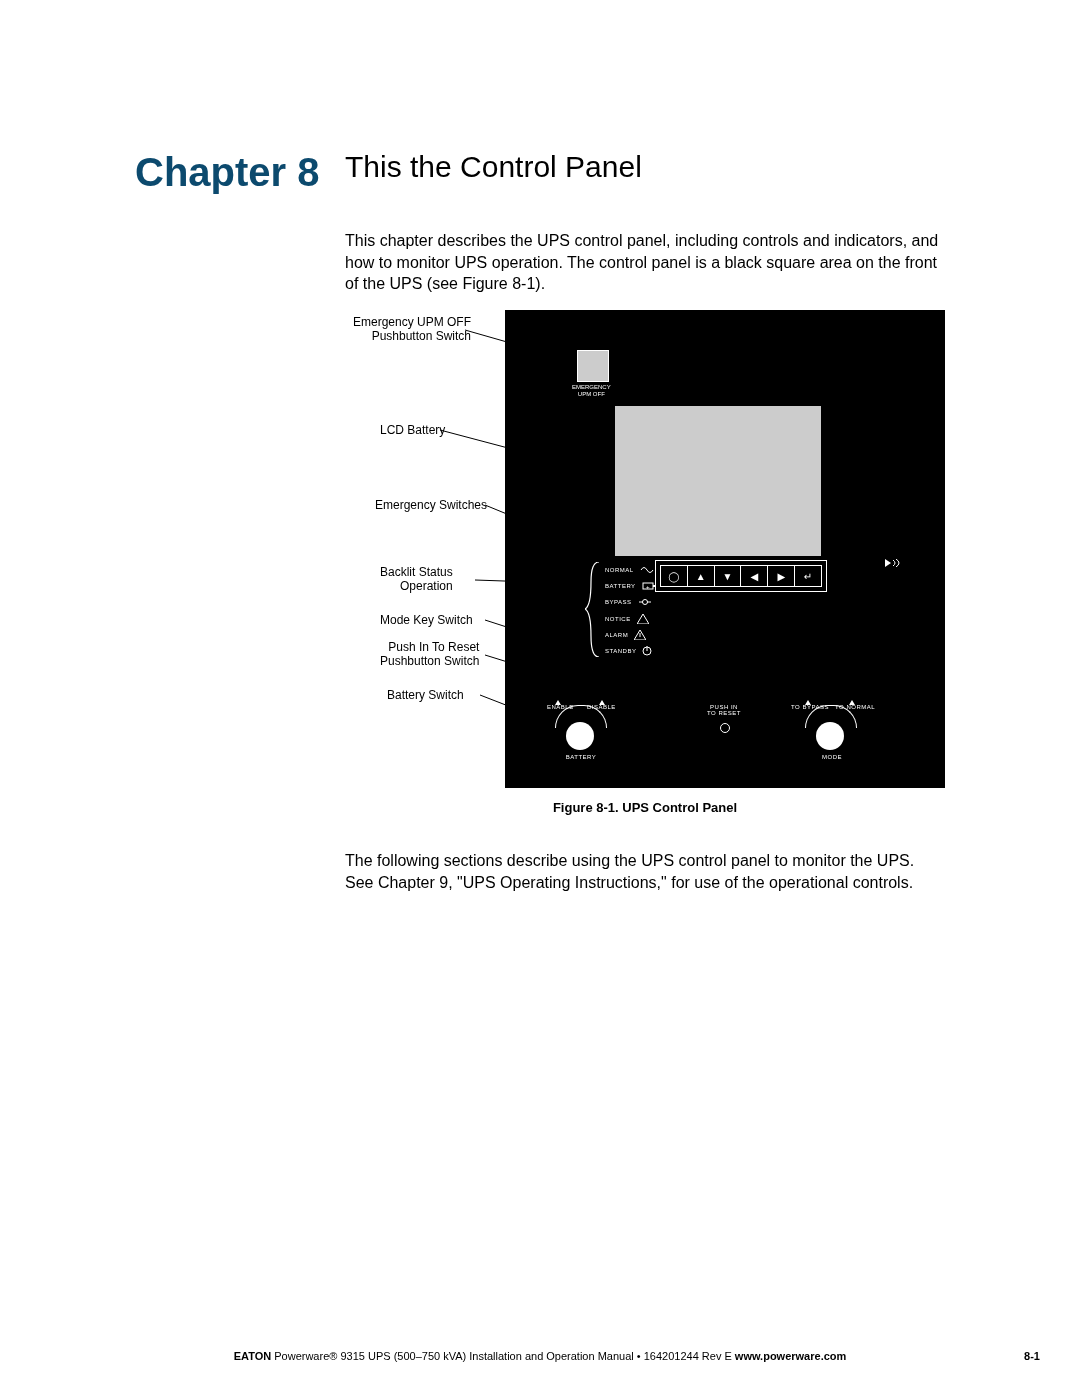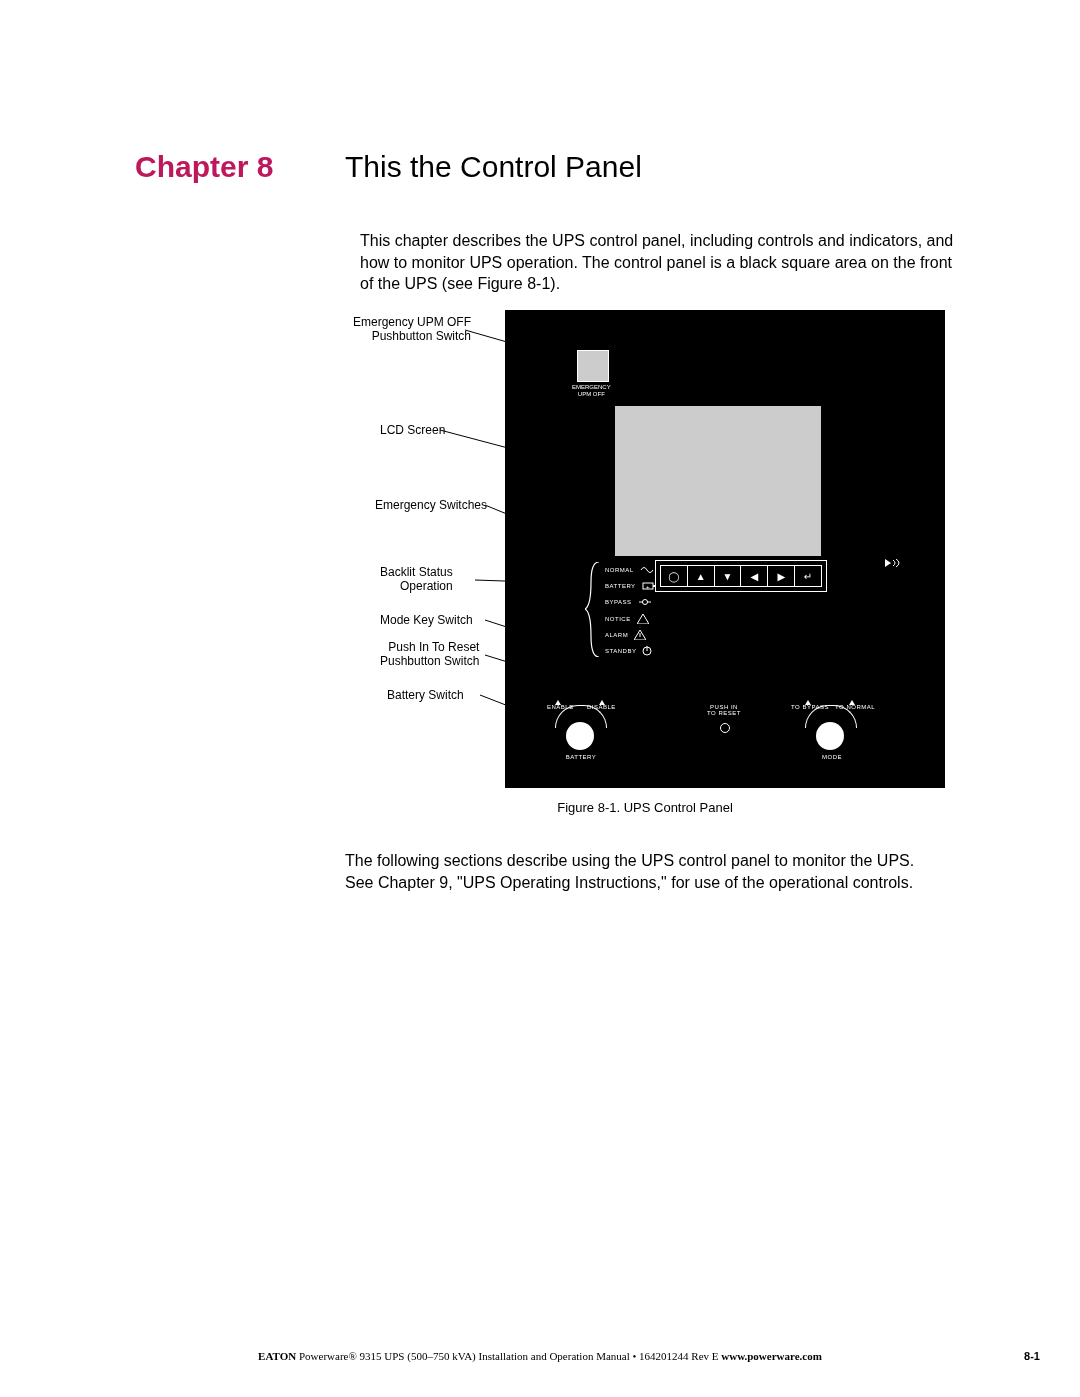--- a/index.html
+++ b/index.html
@@ -1,19 +1,19 @@
 <!DOCTYPE html>
 <html><head>
 <meta charset="utf-8">
 <style>
   html,body{margin:0;padding:0;background:#fff;font-family:Arial,Helvetica,sans-serif;color:#000;}
   .page{width:1080px;height:1397px;position:relative;}
-  .chapter-label{position:absolute;left:135px;top:150px;font-size:30px;font-weight:bold;color:#be185d;}
+  .chapter-label{position:absolute;left:135px;top:150px;font-size:40px;font-weight:bold;color:#0c4a6e;}
   .chapter-title{position:absolute;left:345px;top:150px;font-size:30px;color:#000;}
-  .intro{position:absolute;left:345px;top:230px;width:600px;font-size:16px;line-height:1.35;margin-left:15px;}
+  .intro{position:absolute;left:345px;top:230px;width:600px;font-size:16px;line-height:1.35;}
   .figure-wrap{position:absolute;left:345px;top:310px;width:600px;}
   .callouts{position:absolute;left:0;top:0;width:160px;font-size:12px;color:#000;}
   .callouts div{position:absolute;white-space:nowrap;text-align:right;}
   .panel{position:absolute;left:160px;top:0;width:440px;height:478px;background:#000;}
   .emerg-btn{position:absolute;left:72px;top:40px;width:30px;height:30px;background:#ccc;border:1px solid #fff;}
   .emerg-lbl{position:absolute;left:67px;top:74px;font-size:6px;color:#fff;text-align:center;line-height:1.2;}
   .lcd{position:absolute;left:110px;top:96px;width:206px;height:150px;background:#ccc;}
   
   .stat-row{position:absolute;left:100px;font-size:6px;color:#fff;letter-spacing:.5px;}
   .stat-ico{display:inline-block;vertical-align:middle;margin-left:6px;}
@@ -23,23 +23,23 @@
   .pb{flex:1;border-right:1px solid #fff;display:flex;align-items:center;justify-content:center;color:#fff;font-size:10px;}
   .pb:last-child{border-right:none;}
   .speaker{position:absolute;left:215px;top:-8px;width:40px;height:8px;}
   .speaker svg{width:40px;height:8px;}
   
   .knob{position:absolute;width:28px;height:28px;background:#fff;border-radius:50%;}
   .tiny{position:absolute;font-size:6px;color:#fff;text-align:center;letter-spacing:.5px;}
   .arc{position:absolute;border:1px solid #fff;border-bottom:none;border-radius:28px 28px 0 0;}
   .tri{position:absolute;width:0;height:0;border-left:3px solid transparent;border-right:3px solid transparent;border-bottom:5px solid #fff;}
   .reset-dot{position:absolute;width:8px;height:8px;border:1px solid #fff;border-radius:50%;}
-  .figure-caption{position:absolute;left:345px;top:800px;width:600px;text-align:center;font-size:13px;font-weight:normal;}
+  .figure-caption{position:absolute;left:345px;top:800px;width:600px;text-align:center;font-size:13px;font-weight:bold;}
   .body2{position:absolute;left:345px;top:830px;width:600px;font-size:16px;line-height:1.35;margin-top:20px;}
-  .footer{position:absolute;left:0;bottom:35px;width:1080px;text-align:center;font-size:11px;font-family:Liberation Serif, serif;}
+  .footer{position:absolute;left:0;bottom:35px;width:1080px;text-align:center;font-size:11px;}
   .footer .brand{font-weight:bold;}
   .pagenum{position:absolute;right:40px;bottom:35px;font-size:11px;font-weight:bold;}
 </style>
 </head>
 <body>
 
 <div class="page">
   <div class="chapter-label">Chapter 8</div>
   <div class="chapter-title">This the Control Panel</div>
   <div class="intro">This chapter describes the UPS control panel, including controls and indicators, and how to monitor UPS operation. The control panel is a black square area on the front of the UPS (see Figure 8-1).</div>
@@ -58,21 +58,21 @@
       <line x1="130" y1="270" x2="275" y2="275" stroke="#000" marker-end="url(#arr)"></line>
       <line x1="140" y1="310" x2="480" y2="420" stroke="#000" marker-end="url(#arr)"></line>
       <line x1="140" y1="345" x2="350" y2="410" stroke="#000" marker-end="url(#arr)"></line>
       <line x1="135" y1="385" x2="225" y2="420" stroke="#000" marker-end="url(#arr)"></line>
     </svg>
 
     <div class="callouts">
       <div style="top:5px;left:8px">
         <span>Emergency UPM OFF</span><br><span>Pushbutton Switch</span>
       </div>
-      <div style="top:113px;left:35px">LCD Screen</div>
+      <div style="top:113px;left:35px">LCD Battery</div>
       <div style="top:188px;left:30px">Emergency Switches</div>
       <div style="top:255px;left:35px">
         <span>Backlit Status</span><br><span>Operation</span>
       </div>
       <div style="top:303px;left:35px">Mode Key Switch</div>
       <div style="top:330px;left:35px">
         <span>Push In To Reset</span><br><span>Pushbutton Switch</span>
       </div>
       <div style="top:378px;left:42px">Battery Switch</div>
     </div>

